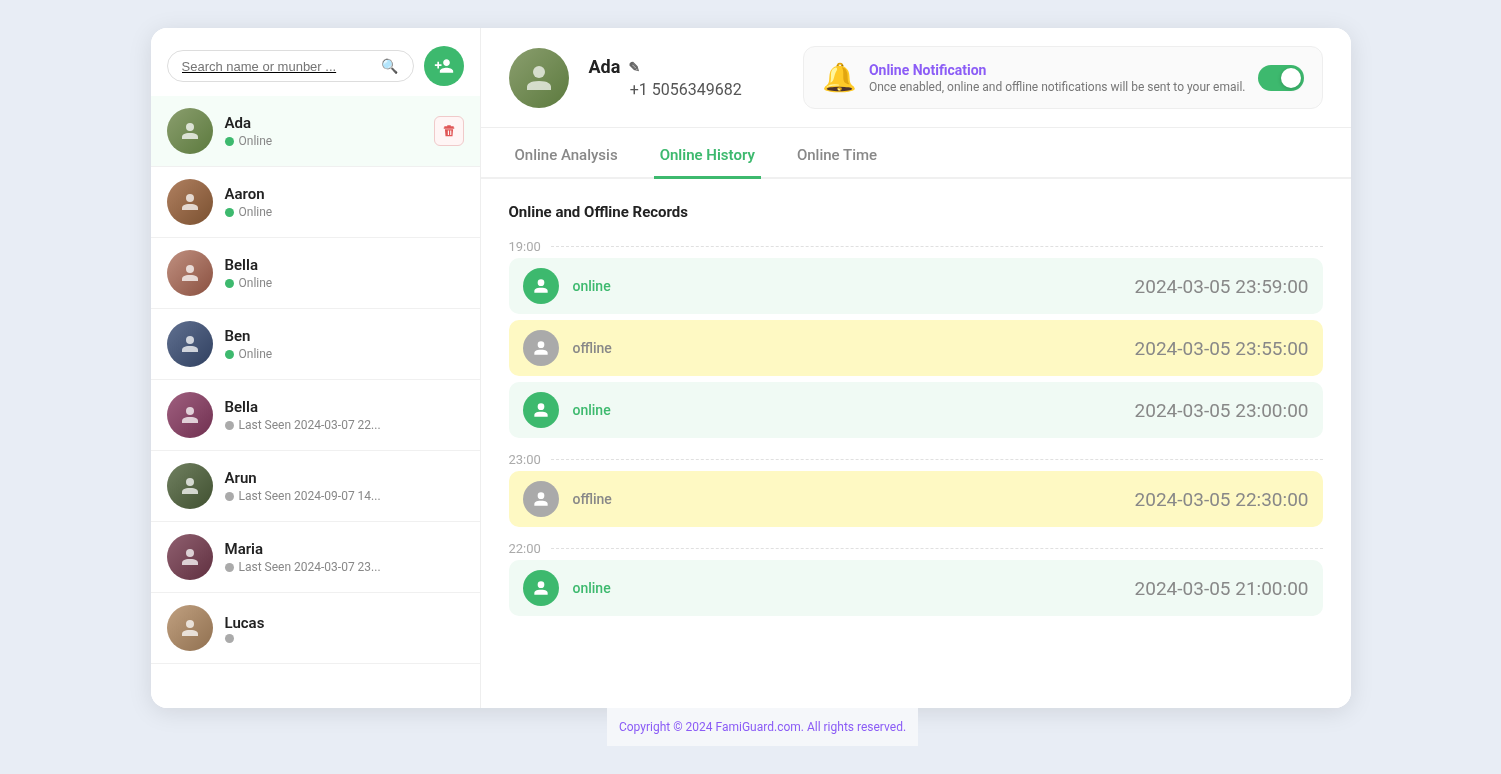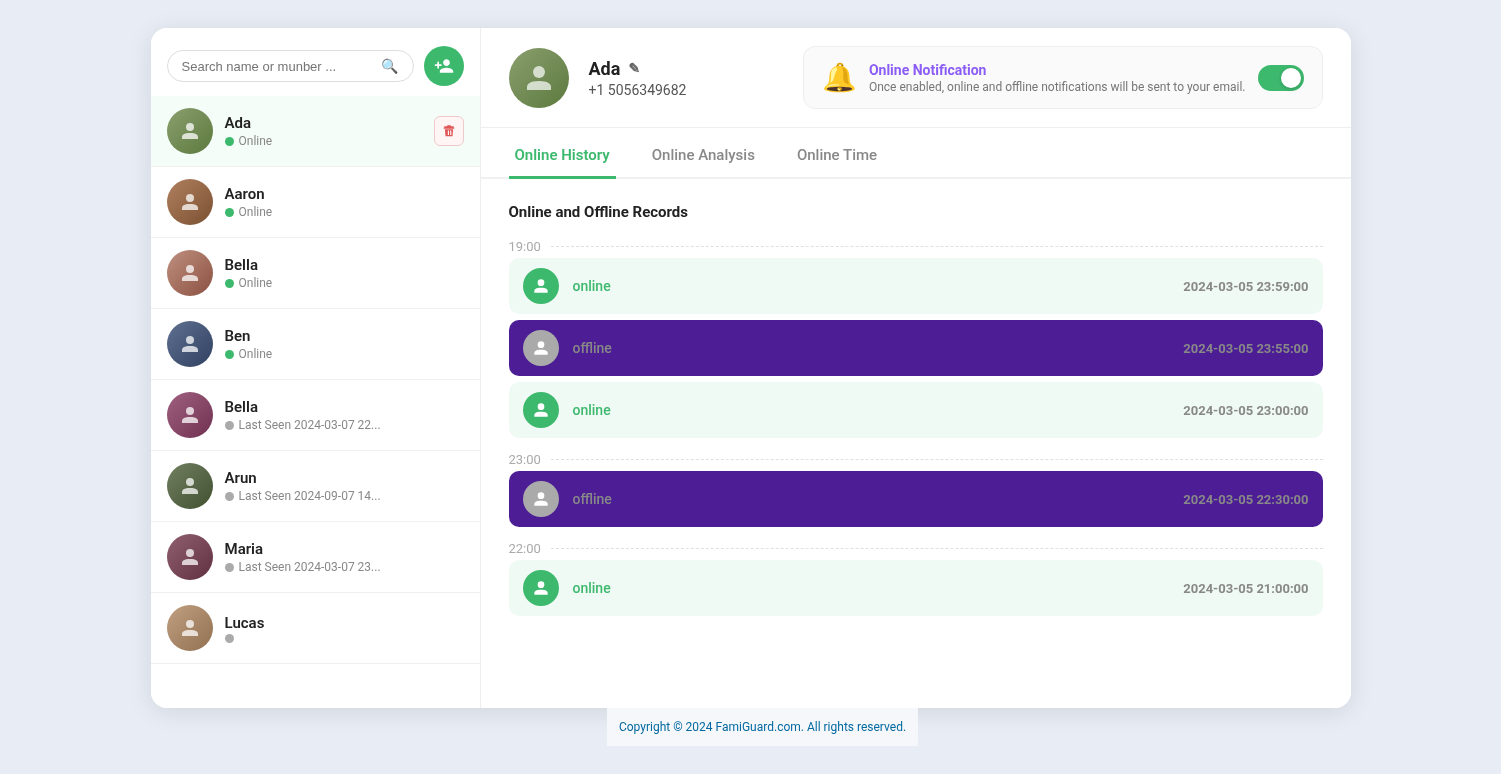--- a/index.html
+++ b/index.html
@@ -43,23 +43,24 @@
       border: 1.5px solid #ddd;
       border-radius: 20px;
       padding: 7px 14px;
       gap: 8px;
       background: #fff;
     }
     .search-box input {
       border: none;
       outline: none;
       font-size: 13px;
-      color: #3b82f6;
+      color: #000000;
       width: 100%;
       background: transparent;
+      text-decoration: underline;
     }
     .search-icon {
       color: #aaa;
       font-size: 14px;
     }
     .add-contact-btn {
       width: 40px;
       height: 40px;
       border-radius: 50%;
       background: #3db96e;
@@ -171,23 +172,24 @@
       display: flex;
       align-items: center;
       gap: 8px;
     }
     .edit-icon {
       font-size: 14px;
       color: #666;
       cursor: pointer;
     }
     .profile-phone {
-      font-size: 14px;
+      font-size: 16px;
       color: #555;
       margin-top: 3px;
+      text-align: center;
     }
     .notification-card {
       display: flex;
       align-items: center;
       gap: 12px;
       background: #fafafa;
       border: 1px solid #eee;
       border-radius: 12px;
       padding: 14px 18px;
       min-width: 310px;
@@ -284,21 +286,21 @@
       align-items: center;
       padding: 10px 14px;
       border-radius: 10px;
       margin-bottom: 6px;
       gap: 14px;
     }
     .record-row.online-row {
       background: #f0faf4;
     }
     .record-row.offline-row {
-      background: #4c1d95;
+      background: #fef9c3;
     }
     .record-icon {
       width: 36px;
       height: 36px;
       border-radius: 50%;
       display: flex;
       align-items: center;
       justify-content: center;
       flex-shrink: 0;
     }
@@ -310,30 +312,29 @@
       fill: #fff;
     }
     .record-label {
       font-size: 14px;
       font-weight: 500;
     }
     .record-label.online { color: #3db96e; }
     .record-label.offline { color: #888; }
     .record-time {
       margin-left: auto;
-      font-size: 13px;
+      font-size: 19px;
       color: #888;
-      font-weight: bold;
     }
     
     .footer {
       text-align: center;
       padding: 12px;
       font-size: 12px;
-      color: #0369a1;
+      color: #8b5cf6;
       background: #f5f7fa;
       margin-left: 24px;
     }
   </style>
 </head>
 <body>
 
 <div class="app-container">
 
   <div class="sidebar">
@@ -507,22 +508,22 @@
         <span class="bell-icon">🔔</span>
         <div class="notification-text">
           <div class="notification-title">Online Notification</div>
           <div class="notification-desc">Once enabled, online and offline notifications will be sent to your email.</div>
         </div>
         <div class="toggle-switch"></div>
       </div>
     </div>
 
     <div class="tabs">
+      <div class="tab">Online Analysis</div>
       <div class="tab active">Online History</div>
-      <div class="tab">Online Analysis</div>
       <div class="tab">Online Time</div>
     </div>
 
     <div class="records-container">
       <div class="records-title">Online and Offline Records</div>
       <div class="timeline-section">
 
         <div class="time-label">19:00</div>
 
         <div class="record-row online-row">

